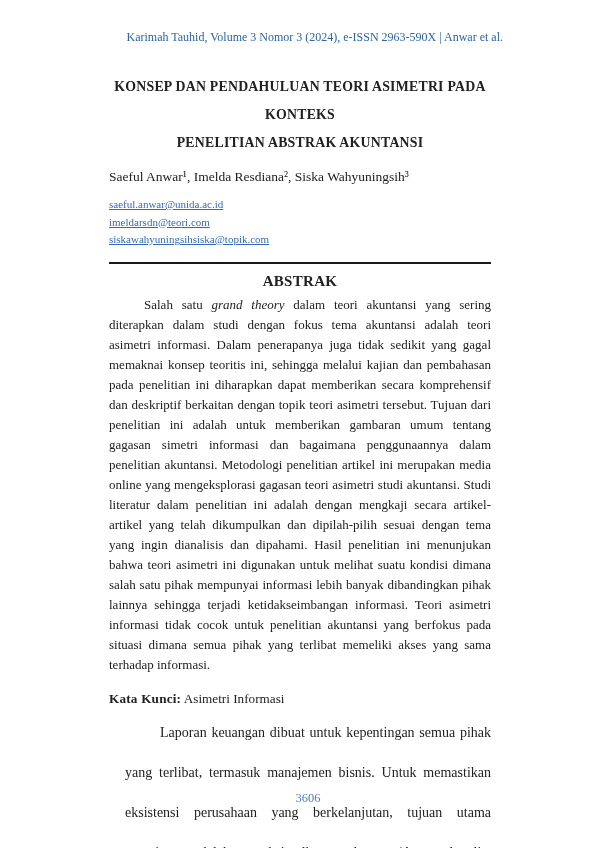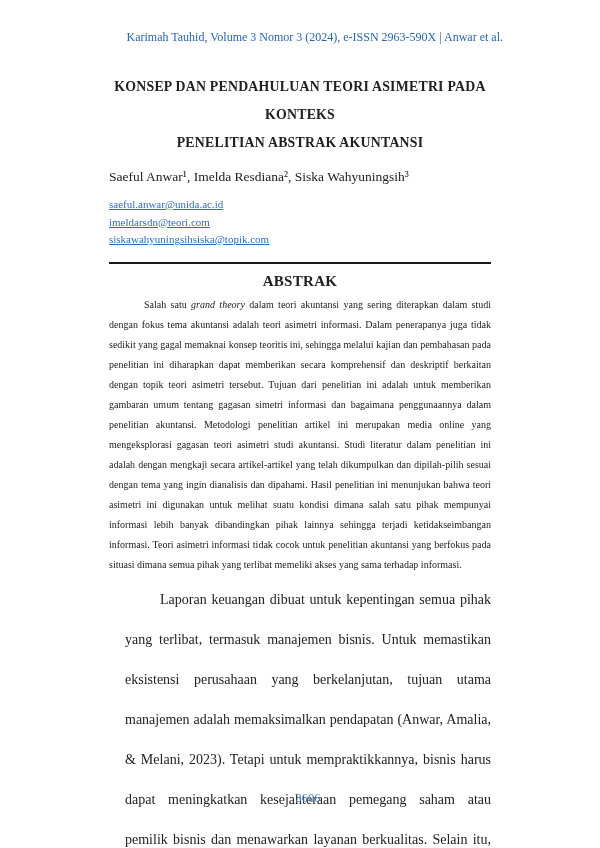--- a/index.html
+++ b/index.html
@@ -63,21 +63,21 @@
   }
   .abstract-heading {
     margin: 9px 0 0 0;
     text-align: center;
     font-size: 15px;
     font-weight: bold;
     letter-spacing: 0.3px;
   }
   .abstract-body {
     margin: 5px 0 0 0;
-    font-size: 10px;
+    font-size: 13px;
     line-height: 20px;
     text-align: justify;
     text-indent: 35px;
   }
   .keywords {
     margin: 15px 0 0 0;
     font-size: 13.2px;
     line-height: 18px;
   }
   .keywords b { letter-spacing: 0.2px; }
@@ -124,20 +124,21 @@
       <a class="email" href="#">imeldarsdn@teori.com</a>
       <a class="email" href="#">siskawahyuningsihsiska@topik.com</a>
     </div>
 
     <hr class="rule">
 
     <h2 class="abstract-heading">ABSTRAK</h2>
 
     <p class="abstract-body"><span>Salah satu </span><i>grand theory</i><span> dalam teori akuntansi yang sering diterapkan dalam studi dengan fokus tema akuntansi adalah teori asimetri informasi. Dalam penerapanya juga tidak sedikit yang gagal memaknai konsep teoritis ini, sehingga melalui kajian dan pembahasan pada penelitian ini diharapkan dapat memberikan secara komprehensif dan deskriptif berkaitan dengan topik teori asimetri tersebut. Tujuan dari penelitian ini adalah untuk memberikan gambaran umum tentang gagasan simetri informasi dan bagaimana penggunaannya dalam penelitian akuntansi. Metodologi penelitian artikel ini merupakan media online yang mengeksplorasi gagasan teori asimetri studi akuntansi. Studi literatur dalam penelitian ini adalah dengan mengkaji secara artikel-artikel yang telah dikumpulkan dan dipilah-pilih sesuai dengan tema yang ingin dianalisis dan dipahami. Hasil penelitian ini menunjukan bahwa teori asimetri ini digunakan untuk melihat suatu kondisi dimana salah satu pihak mempunyai informasi lebih banyak dibandingkan pihak lainnya sehingga terjadi ketidakseimbangan informasi. Teori asimetri informasi tidak cocok untuk penelitian akuntansi yang berfokus pada situasi dimana semua pihak yang terlibat memeliki akses yang sama terhadap informasi.</span></p>
 
+    <p class="keywords"><b>Kata Kunci:</b><span> Asimetri Informasi</span></p>
 
 
     <p class="intro-body">Laporan keuangan dibuat untuk kepentingan semua pihak yang terlibat, termasuk manajemen bisnis. Untuk memastikan eksistensi perusahaan yang berkelanjutan, tujuan utama manajemen adalah memaksimalkan pendapatan (Anwar, Amalia, &amp; Melani, 2023). Tetapi untuk mempraktikkannya, bisnis harus dapat meningkatkan kesejahteraan pemegang saham atau pemilik bisnis dan menawarkan layanan berkualitas. Selain itu, pengguna eksternal mereka yang bukan</p>
 
   </div>
 
   <div class="page-number">3606</div>
 </div>
 
 </body></html>

